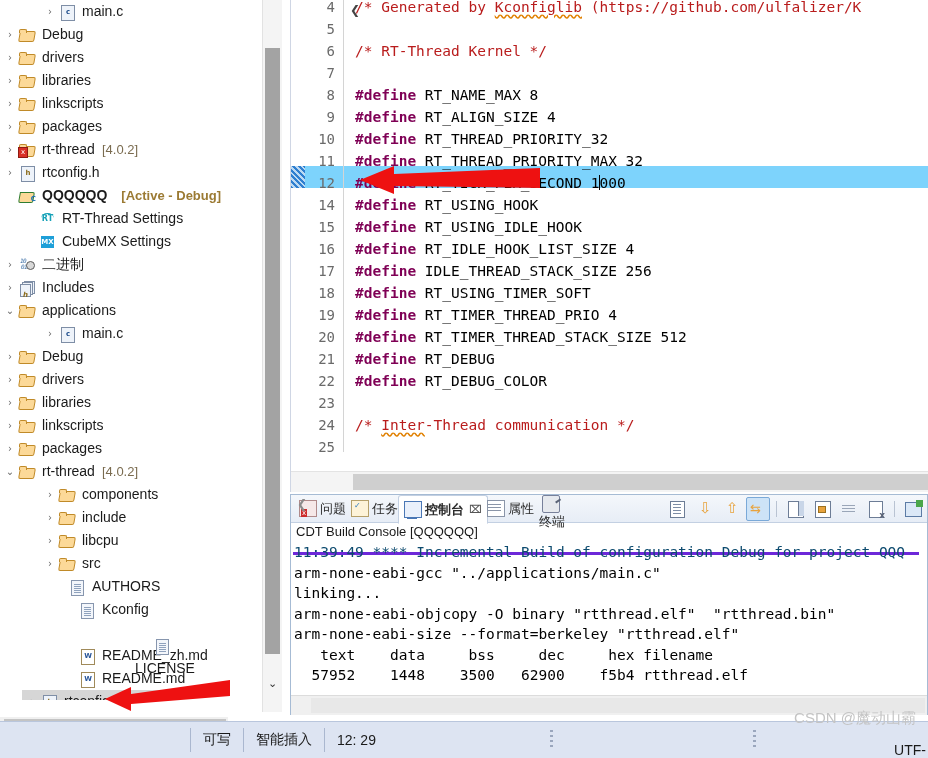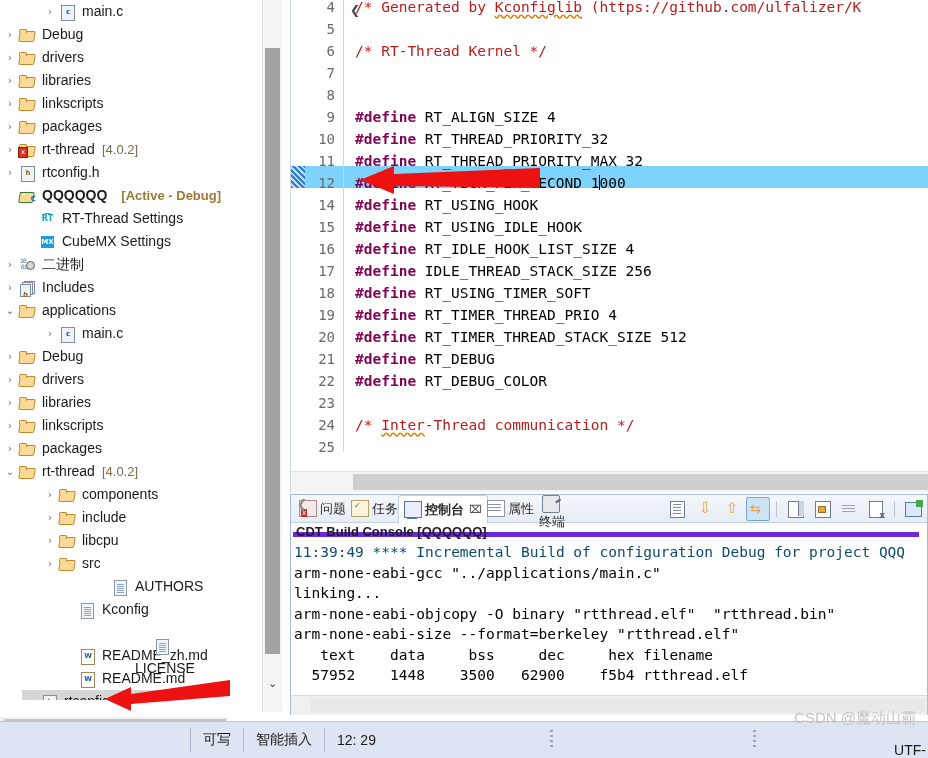--- a/index.html
+++ b/index.html
@@ -387,29 +387,28 @@
   .gi-pin::after{ content:""; position:absolute; right:-1px; top:-1px; width:5px; height:15px; background:#c9d6e8; border-left:1px solid #6d7d96;}
   .gi-lock::after{ content:""; position:absolute; left:2px; top:4px; width:6px; height:5px; background:#e8a33d; border:1px solid #9c7120;}
   .gi-clear { position:absolute; left:4px; top:7px; width:13px; height:8px; }
   .gi-clear::after{ content:""; position:absolute; left:0; top:0; width:13px; height:1px; background:#9aa6b8; box-shadow:0 3px 0 #9aa6b8, 0 6px 0 #9aa6b8;}
   .gi-rem { position:absolute; left:4px; top:3px; width:12px; height:15px; background:#fff; border:1px solid #6d7d96;}
   .gi-rem::after{ content:"x"; position:absolute; right:-3px; bottom:-3px; font-size:9px; color:#5a6376; font-weight:bold; font-family:"DejaVu Sans",sans-serif;}
   .gi-new { position:absolute; left:3px; top:4px; width:15px; height:13px; background:#dbe8f7; border:1px solid #5c7ba5;}
   .gi-new::after{ content:""; position:absolute; right:-2px; top:-3px; width:7px; height:7px; background:#4aa64a; }
 
   #console-title {
-    height: 14px;
+    height: 32px;
     font-size: 13px;
     padding: 1px 0 0 3px;
     color: #1a1a1a;
-    border-bottom: 5px solid #6d28d9;
+    border-bottom: 3px solid #6d28d9;
     width: 626px;
     margin-left: 2px;
     box-sizing: border-box;
-    font-weight: bold;
   }
   #console-body {
     position: absolute; left: 0; top: 49px;
     width: 636px; height: 152px;
     overflow: hidden;
     padding-left: 3px;
     box-sizing: border-box;
   }
   .oline {
     height: 20.5px;
@@ -664,21 +663,21 @@
           </span>
           <span class="lbl">libcpu</span>
         </div>
         <div class="row" style="padding-left: 42px;">
           <span class="arrow">›</span>
           <span class="ico">
             <span class="ic-folder"></span>
           </span>
           <span class="lbl">src</span>
         </div>
-        <div class="row" style="padding-left: 95px;">
+        <div class="row" style="padding-left: 52px;">
           <span class="arrow none"></span>
           <span class="ico">
             <span class="ic-file">
               <i class="ln"></i>
               <i class="ln"></i>
               <i class="ln"></i>
               <i class="ln"></i>
               <i class="ln"></i>
             </span>
           </span>
@@ -743,21 +742,21 @@
   <div id="tree-hthumb"></div>
   <div id="tree-hright">❯</div>
   <div id="panel-notch"></div>
 
   <div id="editor">
     <div id="code-area">
         <div class="cline"><span class="cmark"></span><span class="cnum">4</span><span class="csep"></span><span class="ctext"><span class="cm">/* Generated by </span><span class="cm squig">Kconfiglib</span><span class="cm"> (https://github.com/ulfalizer/K</span></span></div>
         <div class="cline"><span class="cmark"></span><span class="cnum">5</span><span class="csep"></span><span class="ctext"></span></div>
         <div class="cline"><span class="cmark"></span><span class="cnum">6</span><span class="csep"></span><span class="ctext"><span class="cm">/* RT-Thread Kernel */</span></span></div>
         <div class="cline"><span class="cmark"></span><span class="cnum">7</span><span class="csep"></span><span class="ctext"></span></div>
-        <div class="cline"><span class="cmark"></span><span class="cnum">8</span><span class="csep"></span></div>
+        <div class="cline"><span class="cmark"></span><span class="cnum">8</span><span class="csep"></span><span class="ctext"><span class="kw">#define</span><span> RT_NAME_MAX 8</span></span></div>
         <div class="cline"><span class="cmark"></span><span class="cnum">9</span><span class="csep"></span><span class="ctext"><span class="kw">#define</span><span> RT_ALIGN_SIZE 4</span></span></div>
         <div class="cline"><span class="cmark"></span><span class="cnum">10</span><span class="csep"></span><span class="ctext"><span class="kw">#define</span><span> RT_THREAD_PRIORITY_32</span></span></div>
         <div class="cline"><span class="cmark"></span><span class="cnum">11</span><span class="csep"></span><span class="ctext"><span class="kw">#define</span><span> RT_THREAD_PRIORITY_MAX 32</span></span></div>
         <div class="cline hl"><span class="cmark"></span><span class="cnum">12</span><span class="csep"></span><span class="ctext"><span class="kw">#define</span><span> RT_TICK_PER_SECOND 1</span><span class="caret"></span><span>000</span></span></div>
         <div class="cline"><span class="cmark"></span><span class="cnum">14</span><span class="csep"></span><span class="ctext"><span class="kw">#define</span><span> RT_USING_HOOK</span></span></div>
         <div class="cline"><span class="cmark"></span><span class="cnum">15</span><span class="csep"></span><span class="ctext"><span class="kw">#define</span><span> RT_USING_IDLE_HOOK</span></span></div>
         <div class="cline"><span class="cmark"></span><span class="cnum">16</span><span class="csep"></span><span class="ctext"><span class="kw">#define</span><span> RT_IDLE_HOOK_LIST_SIZE 4</span></span></div>
         <div class="cline"><span class="cmark"></span><span class="cnum">17</span><span class="csep"></span><span class="ctext"><span class="kw">#define</span><span> IDLE_THREAD_STACK_SIZE 256</span></span></div>
         <div class="cline"><span class="cmark"></span><span class="cnum">18</span><span class="csep"></span><span class="ctext"><span class="kw">#define</span><span> RT_USING_TIMER_SOFT</span></span></div>
         <div class="cline"><span class="cmark"></span><span class="cnum">19</span><span class="csep"></span><span class="ctext"><span class="kw">#define</span><span> RT_TIMER_THREAD_PRIO 4</span></span></div>

